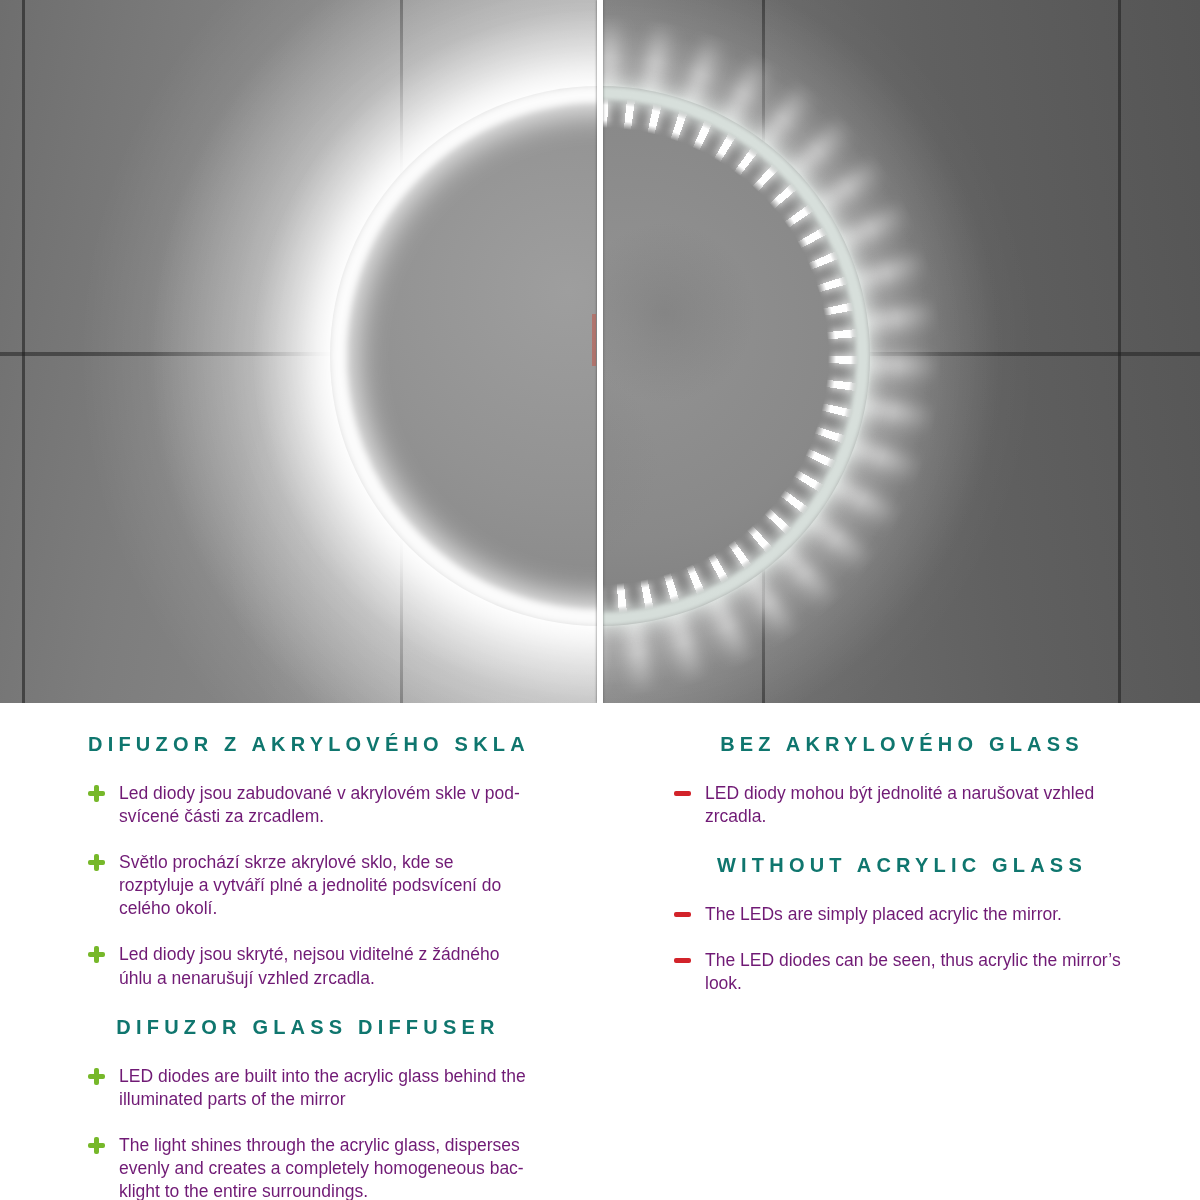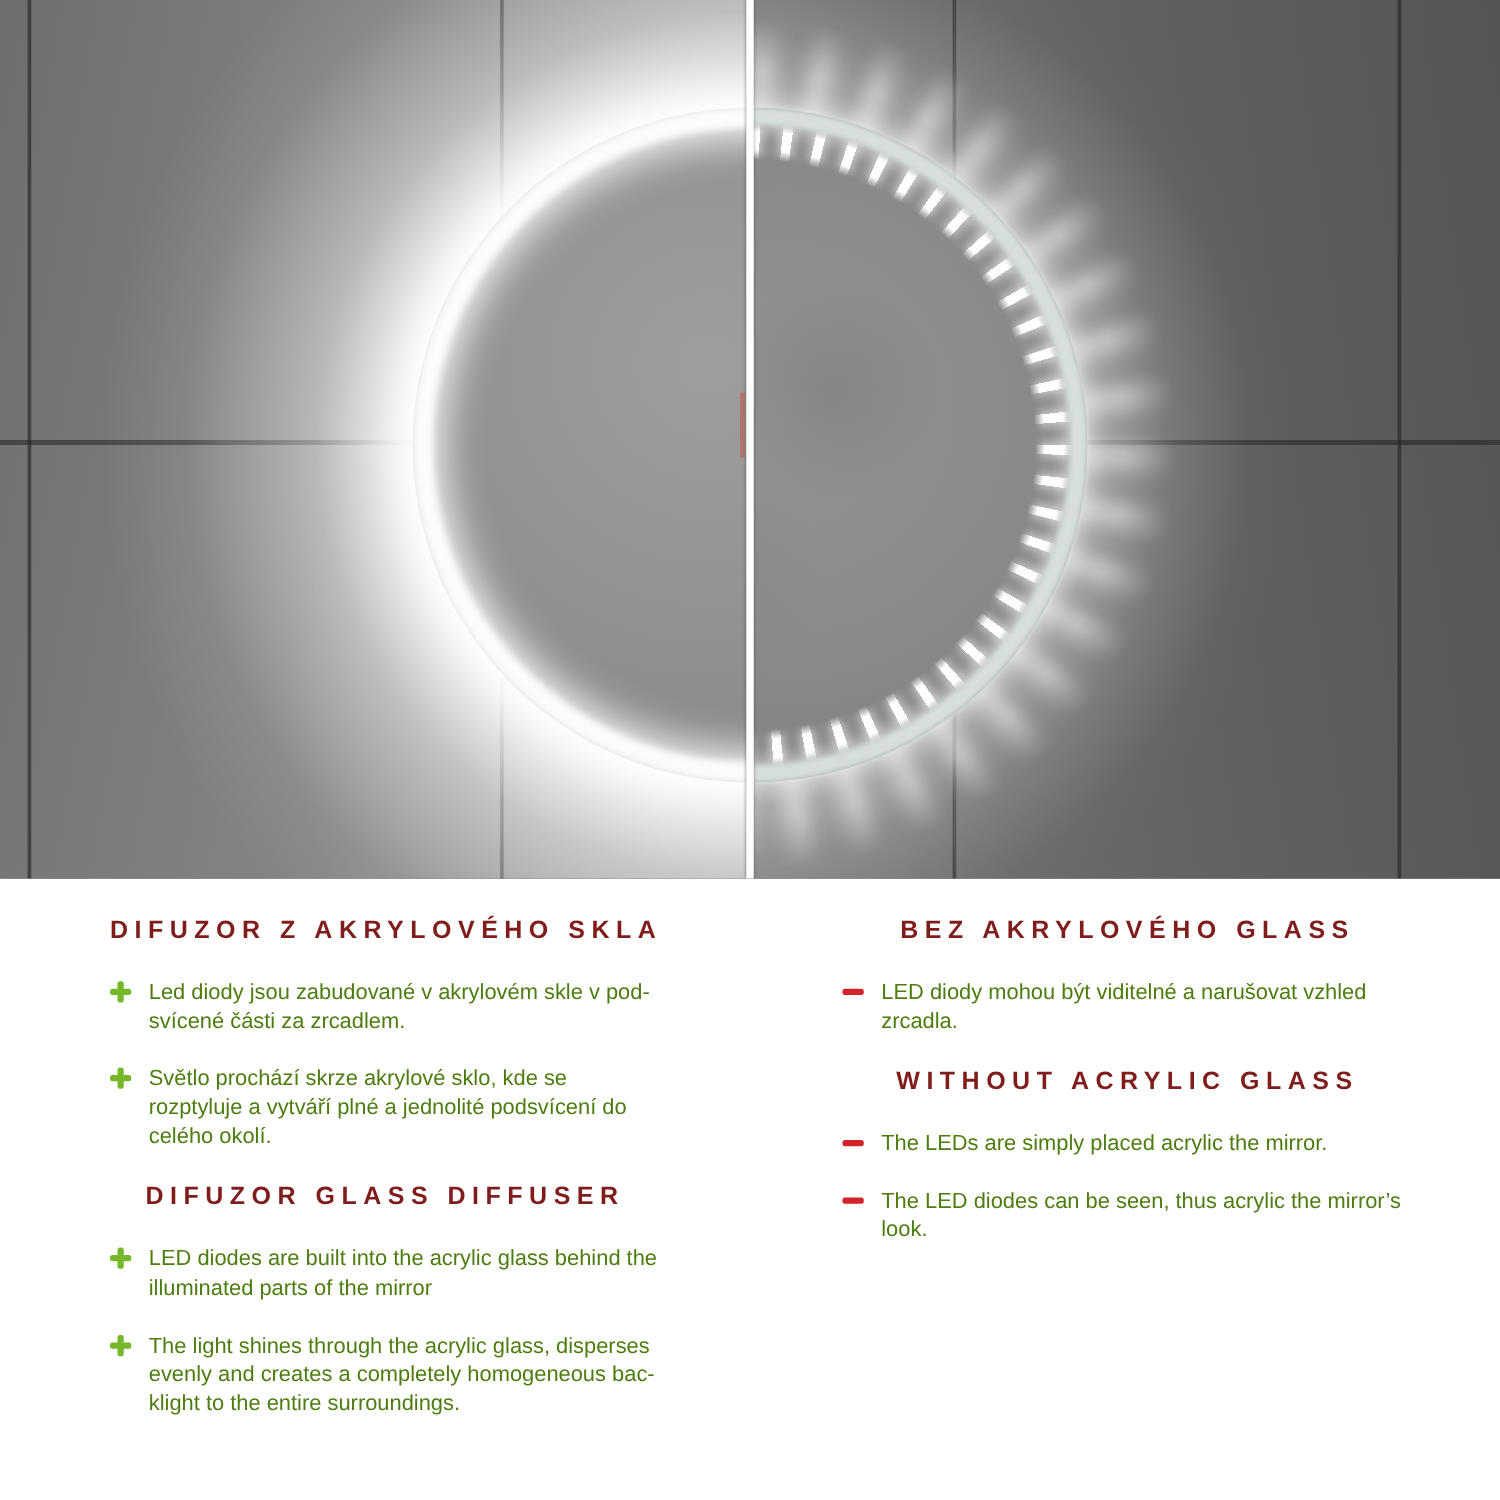--- a/index.html
+++ b/index.html
@@ -63,27 +63,27 @@
     box-shadow:-1px 0 2px rgba(60,60,60,.35), 1px 0 2px rgba(60,60,60,.25); }
   .red-mark { position:absolute; left:592px; top:314px; width:4px; height:52px;
     background:rgba(193,85,72,.55); filter:blur(.6px); }
 
   
   .content { display:flex; padding:30px 0 0 88px; background:#fff; }
   .col { flex:none; }
   .col-left  { width:440px; margin-right:146px; }
   .col-right { width:456px; }
 
-  .col-heading { font-size:20px; font-weight:800; letter-spacing:5.2px; color:#7f1d1d;
+  .col-heading { font-size:20px; font-weight:800; letter-spacing:5.2px; color:#0f766e;
     text-align:center; margin-bottom:26px; white-space:nowrap; }
   .col-heading.second { margin-top:26px; }
 
   ul.points { list-style:none; }
   ul.points li { display:flex; gap:14px; margin-bottom:23px;
-    font-size:17.5px; line-height:1.32; color:#4d7c0f; }
+    font-size:17.5px; line-height:1.32; color:#701a75; }
   .marker { flex:none; position:relative; width:17px; height:17px; margin-top:3px; }
   .marker .h { position:absolute; left:0; top:6px; width:17px; height:5px; border-radius:2px; }
   .marker .v { position:absolute; left:6px; top:0; width:5px; height:17px; border-radius:2px; }
   .plus .h, .plus .v { background:#76b82a; }
   .minus .h { background:#d2232a; }
 </style>
 </head>
 <body>
 
 <div class="photo">
@@ -123,20 +123,27 @@
           </span>
         <span>Led diody jsou zabudované v akrylovém skle v pod-svícené části za zrcadlem.</span>
       </li>
       <li>
         <span class="marker plus">
             <span class="h"></span>
             <span class="v"></span>
           </span>
         <span>Světlo prochází skrze akrylové sklo, kde se rozptyluje a vytváří plné a jednolité podsvícení do celého okolí.</span>
       </li>
+      <li>
+        <span class="marker plus">
+            <span class="h"></span>
+            <span class="v"></span>
+          </span>
+        <span>Led diody jsou skryté, nejsou viditelné z žádného úhlu a nenarušují vzhled zrcadla.</span>
+      </li>
     </ul>
     <div class="col-heading second">DIFUZOR GLASS DIFFUSER</div>
     <ul class="points">
       <li>
         <span class="marker plus">
             <span class="h"></span>
             <span class="v"></span>
           </span>
         <span>LED diodes are built into the acrylic glass behind the illuminated parts of the mirror</span>
       </li>
@@ -151,21 +158,21 @@
     </ul>
   </div>
 
   <div class="col col-right">
     <div class="col-heading">BEZ AKRYLOVÉHO GLASS</div>
     <ul class="points">
       <li>
         <span class="marker minus">
             <span class="h"></span>
           </span>
-        <span>LED diody mohou být viditelné a narušovat vzhled zrcadla.</span>
+        <span>LED diody mohou být jednolité a narušovat vzhled zrcadla.</span>
       </li>
     </ul>
     <div class="col-heading second">WITHOUT ACRYLIC GLASS</div>
     <ul class="points">
       <li>
         <span class="marker minus">
             <span class="h"></span>
           </span>
         <span>The LEDs are simply placed acrylic the mirror.</span>
       </li>

